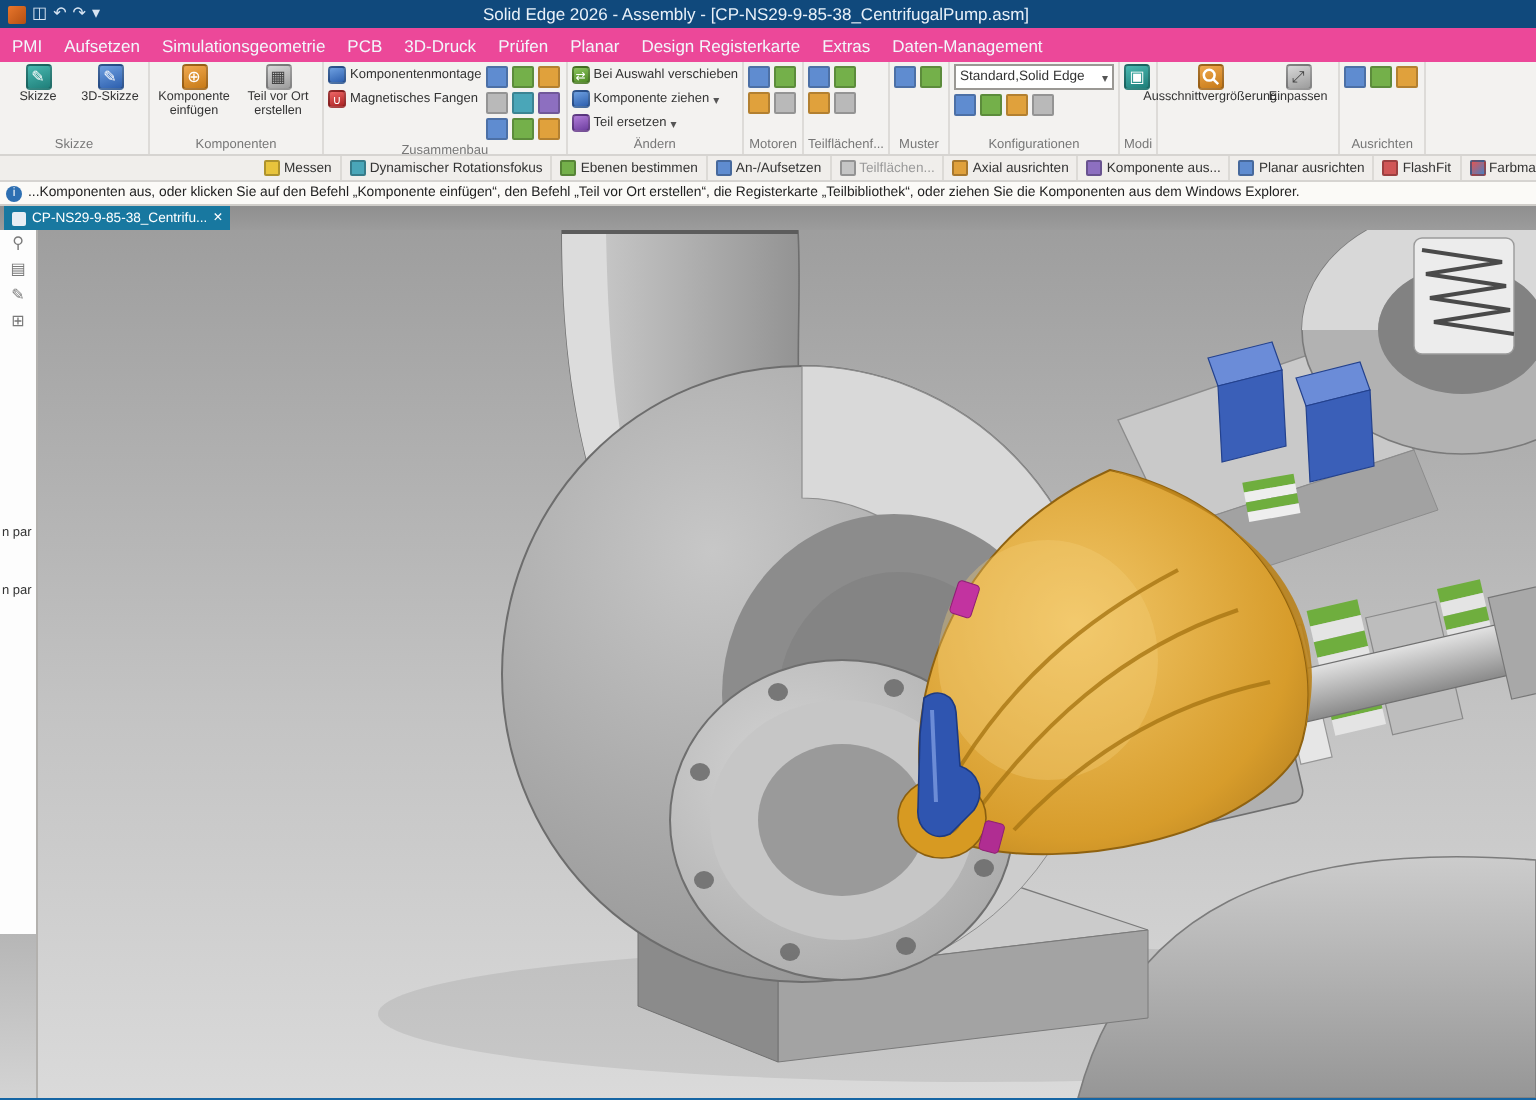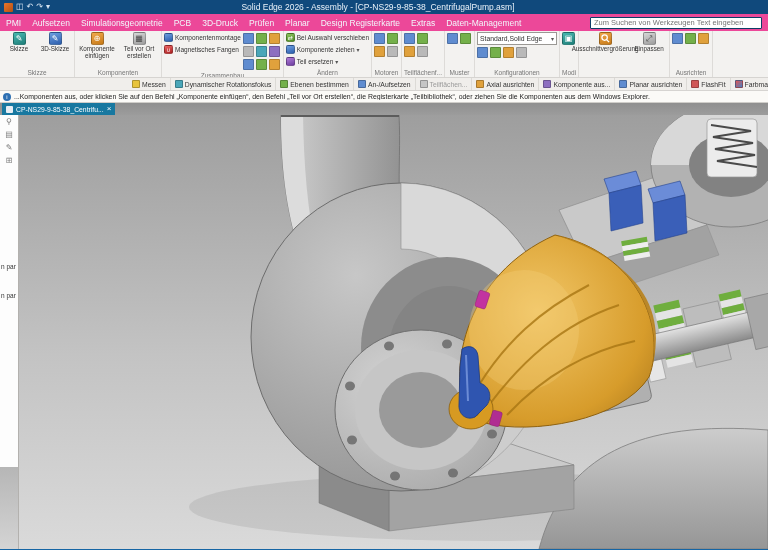--- a/index.html
+++ b/index.html
@@ -103,21 +103,20 @@
   <span class="mitem">PMI</span>
   <span class="mitem">Aufsetzen</span>
   <span class="mitem">Simulationsgeometrie</span>
   <span class="mitem">PCB</span>
   <span class="mitem">3D-Druck</span>
   <span class="mitem">Prüfen</span>
   <span class="mitem">Planar</span>
   <span class="mitem">Design Registerkarte</span>
   <span class="mitem">Extras</span>
   <span class="mitem">Daten-Management</span>
-  <input class="searchbox" placeholder="Zum Suchen von Werkzeugen Text eingeben" style="">
 </div>
 
 <div class="ribbon">
 
   <div class="rgroup">
     <div class="rbody">
       <div class="rbtn-big">
         <span class="ic teal">✎</span>
         <span class="rlbl">Skizze</span>
       </div>

